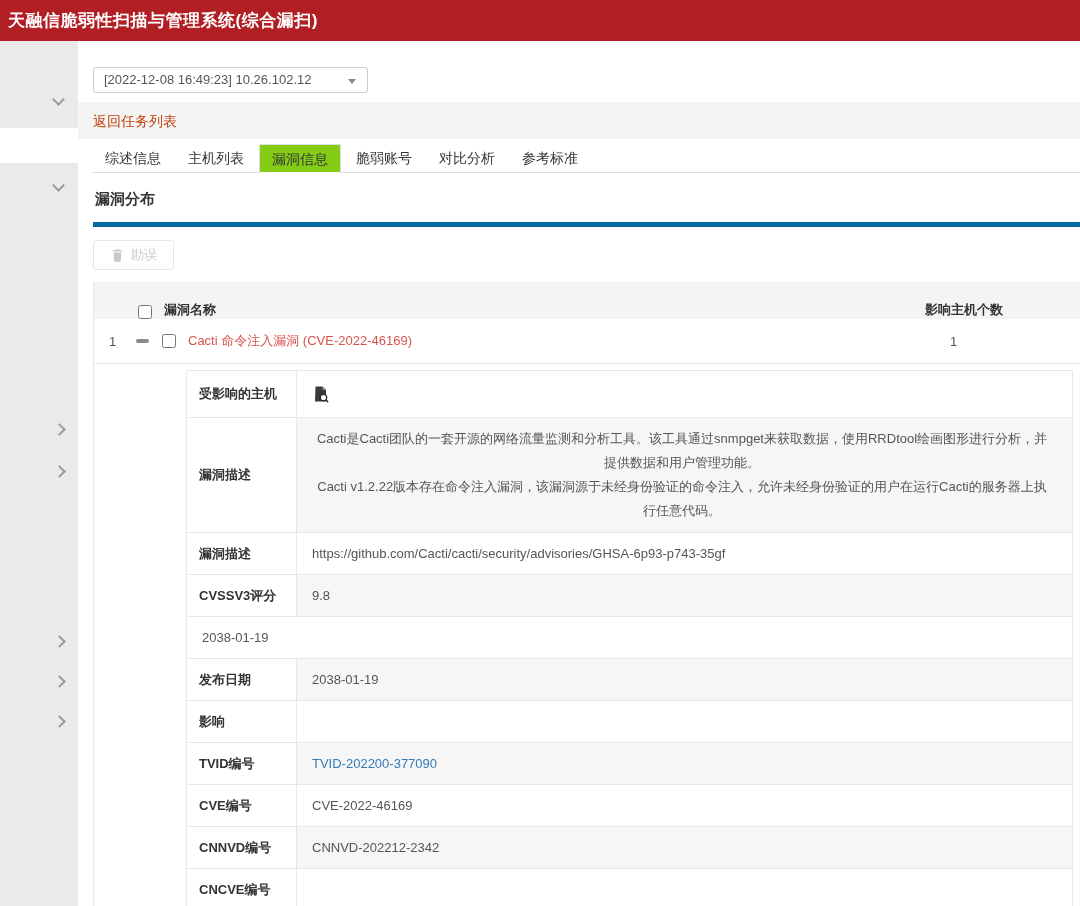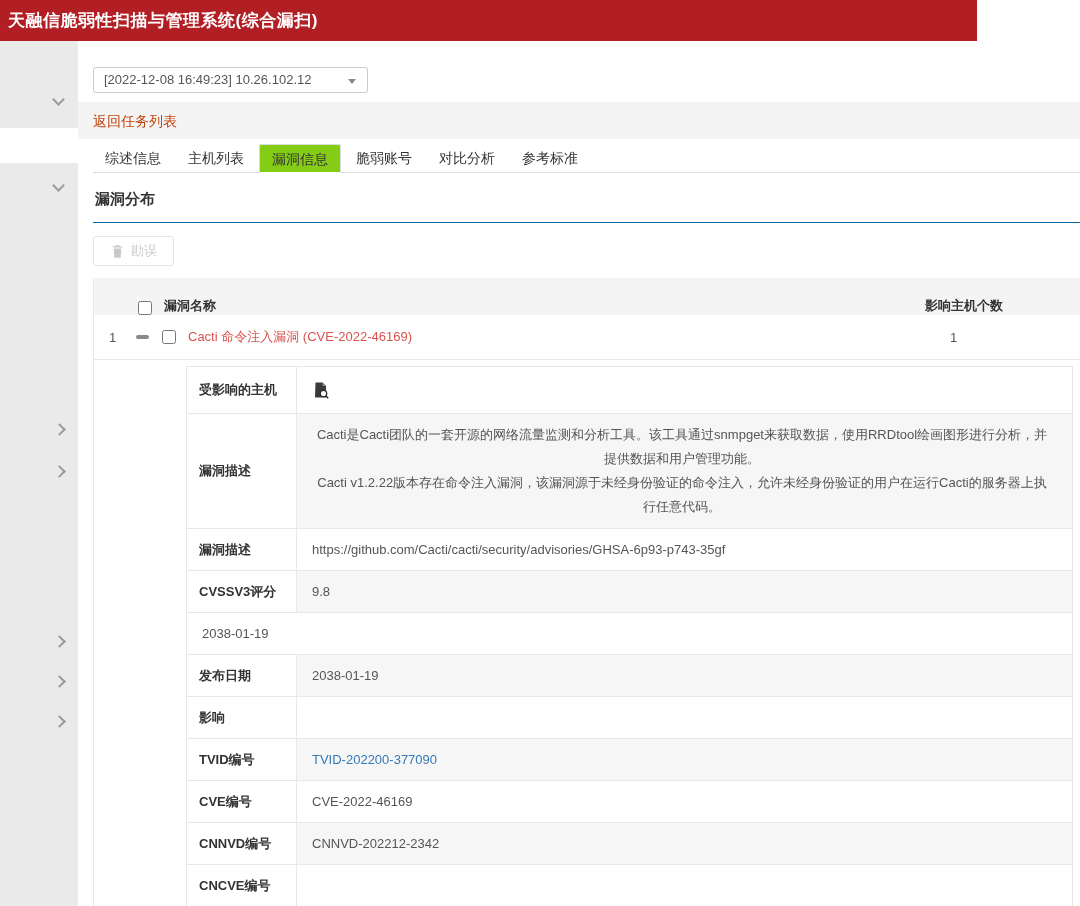--- a/index.html
+++ b/index.html
@@ -1,21 +1,21 @@
 <!DOCTYPE html>
 <html><head>
 <meta charset="utf-8">
 <style>
   * { margin:0; padding:0; box-sizing:border-box; }
   html,body { width:1080px; height:906px; overflow:hidden; background:#fff;
     font-family:"Liberation Sans","DejaVu Sans",sans-serif; color:#333; }
   .page { position:relative; width:1080px; height:906px; }
 
   
-  .app-header { position:absolute; top:0; left:0; width:977px; height:41px;
+  .app-header { position:absolute; top:0; left:0; width:1080px; height:41px;
     background:#b11e23; display:flex; align-items:center; padding-left:8px; }
   .app-title { color:#fff; font-size:17px; font-weight:bold; letter-spacing:.5px; }
 
   
   .sidebar { position:absolute; top:41px; left:0; width:78px; height:865px; background:#eaeaea; }
   .sidebar .active-band { position:absolute; top:87px; left:0; width:78px; height:35px; background:#fff; }
   .chev { position:absolute; width:9px; height:9px; border-right:2px solid #9a9a9a; border-bottom:2px solid #9a9a9a; }
   .chev.down  { transform:rotate(45deg); }
   .chev.right { transform:rotate(-45deg); }
 
@@ -31,21 +31,21 @@
 
   .back-bar { margin-top:9px; height:37px; background:#f4f4f4; line-height:37px; padding-left:15px; }
   .back-link { color:#c2410c; font-size:14px; text-decoration:none; cursor:pointer; }
 
   .tabs-bar { margin:5px 0 0 15px; height:29px; border-bottom:1px solid #ddd; display:flex; }
   .tab { height:29px; line-height:28px; padding:0 12px; margin-right:3px; font-size:14px; color:#333; cursor:pointer; }
   .tab.active { background:#84cc16; border:1px solid #ddd; border-bottom:1px solid #fff; margin-bottom:-1px; border-radius:2px 2px 0 0; }
 
   .panel { margin:0 0 0 15px; width:987px; }
   .section-title { padding:17px 14px 13px 2px; font-size:15px; font-weight:bold; color:#333;
-    border-bottom:1px solid #0369a1; }
+    border-bottom:5px solid #0369a1; }
 
   .toolbar { margin-top:13px; }
   .errata-btn { display:inline-flex; align-items:center; gap:6px; height:30px; padding:0 16px;
     background:#fff; border:1px solid #e6e6e6; border-radius:3px; color:#ccc; font-size:13px; cursor:not-allowed; }
 
   
   .vuln-table { margin-top:12px; border-left:1px solid #e8e8e8; }
   .vt-head { height:37px; background:#f4f4f4; display:flex; align-items:flex-end; font-size:13px; font-weight:bold; color:#333; }
   .vt-head .cb { margin-left:44px; }
   .vt-head .name-h { margin-left:12px; }

